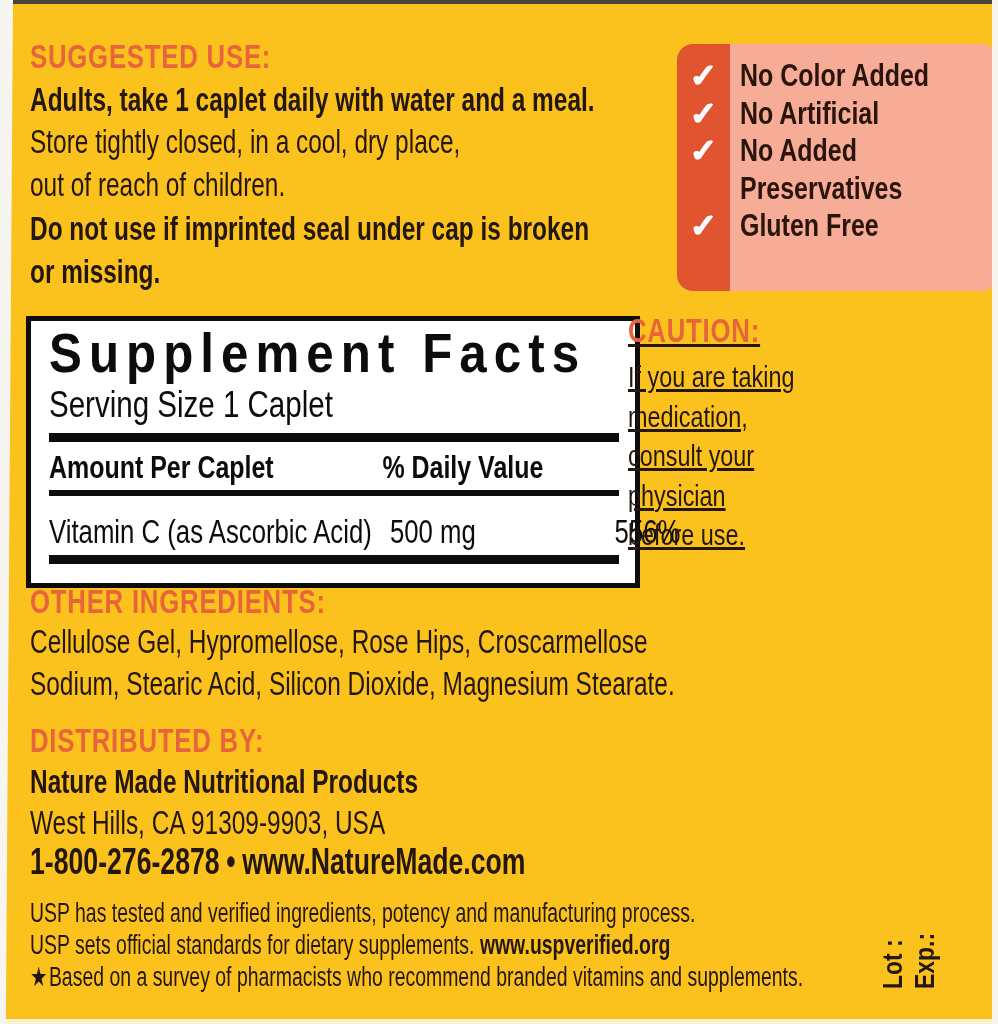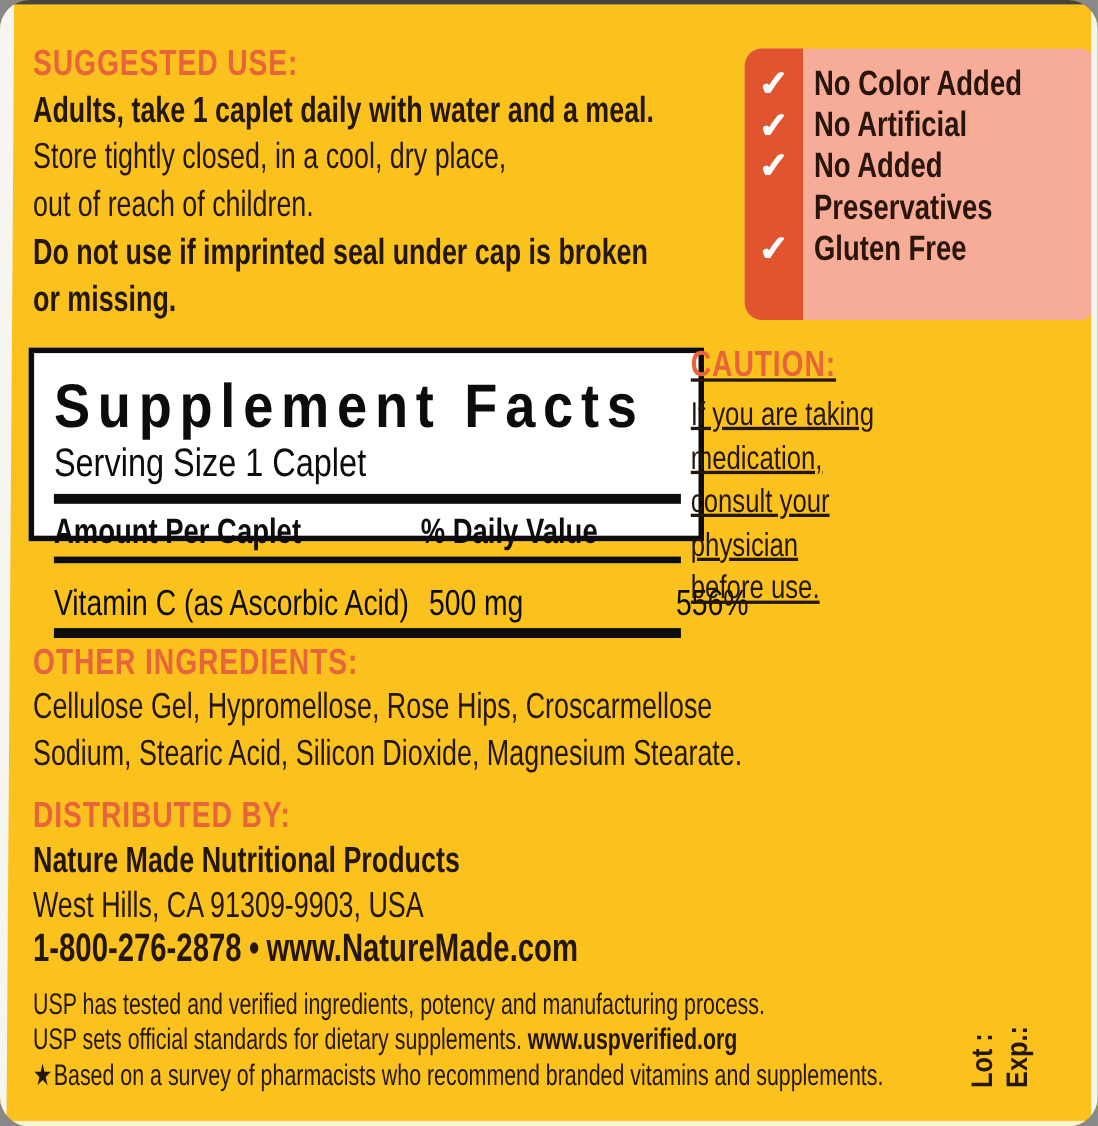--- a/index.html
+++ b/index.html
@@ -1,20 +1,19 @@
 <!DOCTYPE html>
 <html><head>
 <meta charset="utf-8">
 <style>
   html,body { margin:0; padding:0; background:#888; }
   .page {
     position:relative; width:998px; height:1024px; overflow:hidden;
     background:#FBC11D; color:#231710;
     font-family:"Liberation Sans", sans-serif;
-    border-radius:27px;
   }
   
   .edge-top    { position:absolute; top:0; left:0; right:0; height:4px; background:#45443E; z-index:6; }
   .edge-left   { position:absolute; top:0; left:0; width:13px; height:100%; background:#F7F5EF;
                  clip-path:polygon(0 0,100% 0,45% 100%,0 100%); z-index:6; }
   .edge-right  { position:absolute; top:0; right:0; width:6px; height:100%; background:#F7F5EF; z-index:6; }
   .edge-bottom { position:absolute; bottom:0; left:0; right:0; height:5px; background:#FBF3CF; z-index:5; }
 
   
   .cx72 { transform:scaleX(.72); transform-origin:0 50%; white-space:nowrap; }
@@ -33,23 +32,23 @@
             background:#F6AC96; border-radius:16px 10px 10px 16px; }
   .claims-strip { position:absolute; left:0; top:0; width:53px; height:100%;
                   background:#E0552F; border-radius:16px 0 0 16px; }
   .claims-rows { position:absolute; left:0; top:13px; width:100%; }
   .claim-row { display:flex; height:37.5px; align-items:center; }
   .check { flex:0 0 53px; width:53px; text-align:center; color:#FFFFFF; font-size:33px; font-weight:bold;
            text-shadow:.6px 0 0 #fff, -.6px 0 0 #fff; line-height:1; }
   .claim-text { font-size:32px; font-weight:bold; color:#2A150D; margin-left:10px; }
 
   
-  .facts { position:absolute; left:26px; top:316px; width:614px; height:176px;
+  .facts { position:absolute; left:26px; top:316px; width:614px; height:272px;
            background:#FFFFFF; border:5px solid #0C0C0C; box-sizing:border-box;
-           padding:18px 16px 0 18px; color:#0C0C0C; }
+           padding:2px 16px 0 18px; color:#0C0C0C; }
   .facts-title { font-size:56px; font-weight:bold; letter-spacing:8px; line-height:60px;
                  transform:scaleX(.88); transform-origin:0 50%; white-space:nowrap; }
   .facts-serving { font-size:36px; line-height:40px; margin-top:2px; }
   .bar { background:#0C0C0C; }
   .bar-thick  { height:9px; margin-top:8px; }
   .bar-med    { height:6px; margin-top:4px; }
   .bar-bottom { height:9px; margin-top:3px; }
   .facts-row { display:flex; justify-content:flex-start; align-items:center; }
   .facts-header { margin-top:6px; font-size:32px; font-weight:bold; line-height:38px; }
   .facts-vit { margin-top:16px; font-size:33px; line-height:40px; }

